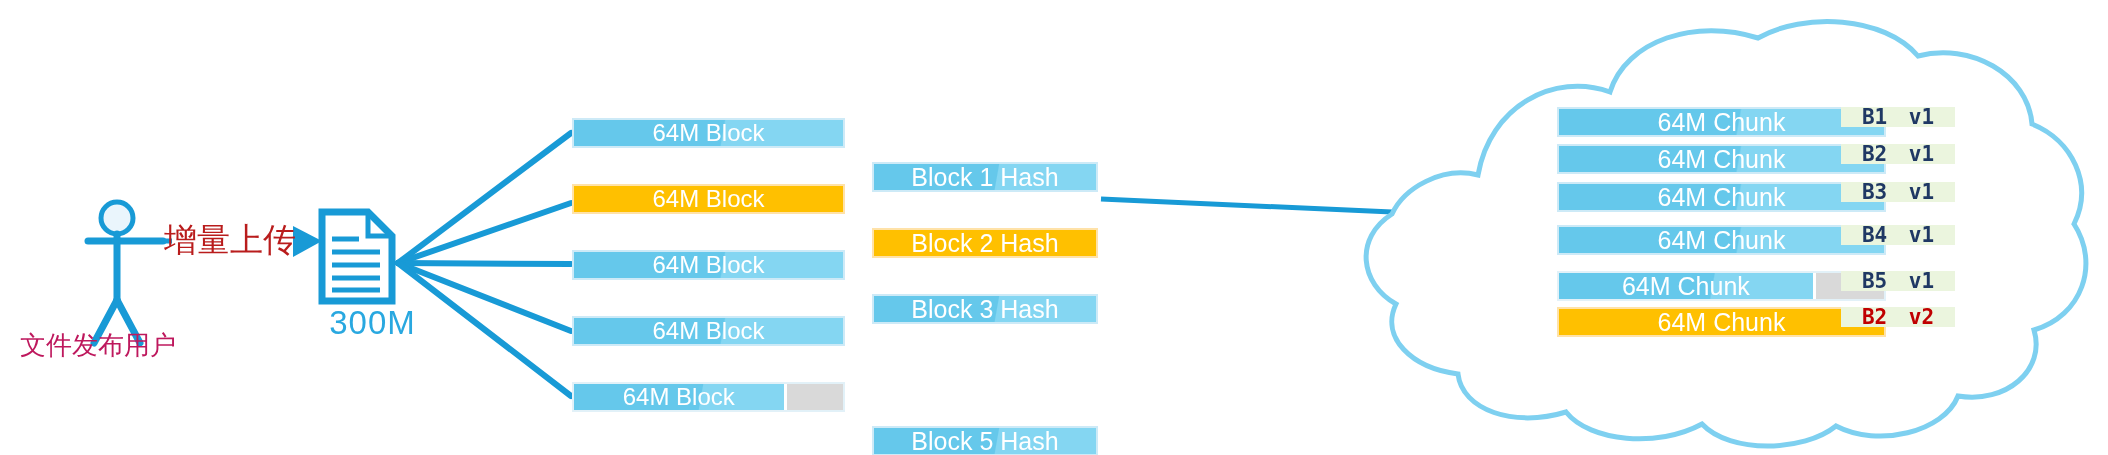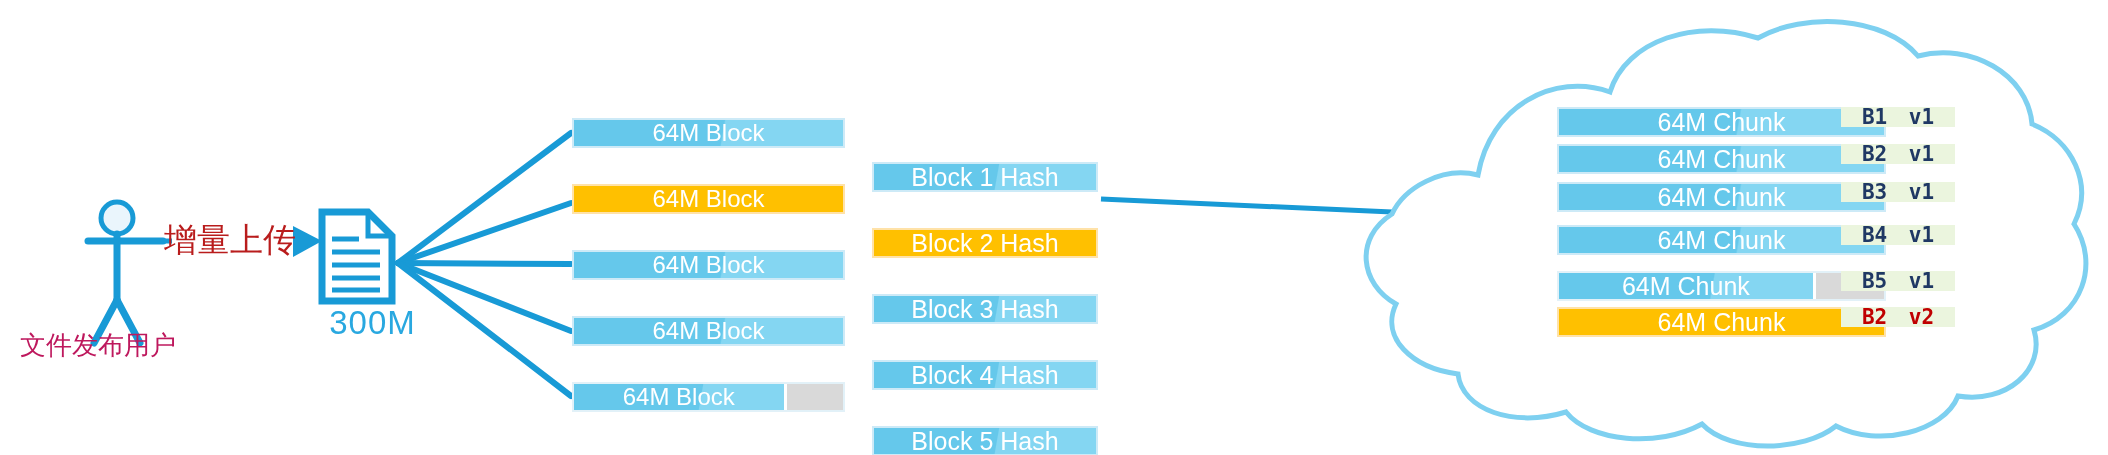--- a/index.html
+++ b/index.html
@@ -137,21 +137,20 @@
   <div class="bar blockbar" style="top:250px">64M Block</div>
   <div class="bar blockbar" style="top:316px">64M Block</div>
   <div class="bar blockbar split" style="top:382px">
     <span class="fill">64M Block</span>
     <span class="tail"></span>
   </div>
 
   <div class="bar hash" style="top:118px">Block 1 Hash</div>
   <div class="bar hash orange" style="top:184px">Block 2 Hash</div>
   <div class="bar hash" style="top:250px">Block 3 Hash</div>
-  <div class="bar hash" style="top:316px">Block 4 Hash</div>
   <div class="bar hash" style="top:382px">Block 5 Hash</div>
 
   <div class="bar chunkbar" style="top:107px">64M Chunk</div>
   <div class="bar chunkbar" style="top:144px">64M Chunk</div>
   <div class="bar chunkbar" style="top:182px">64M Chunk</div>
   <div class="bar chunkbar" style="top:225px">64M Chunk</div>
   <div class="bar chunkbar split" style="top:271px">
     <span class="fill">64M Chunk</span>
     <span class="tail"></span>
   </div>

